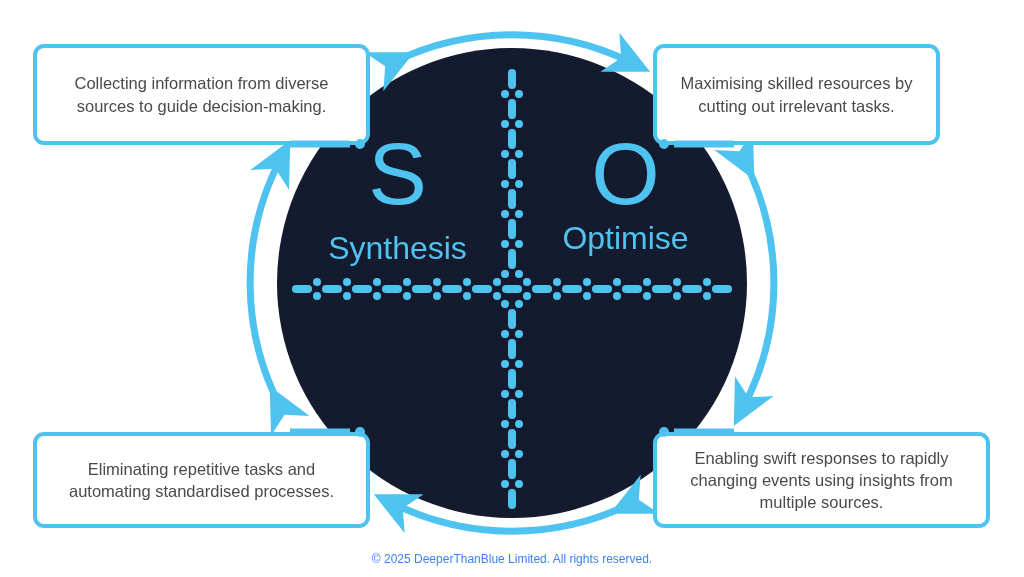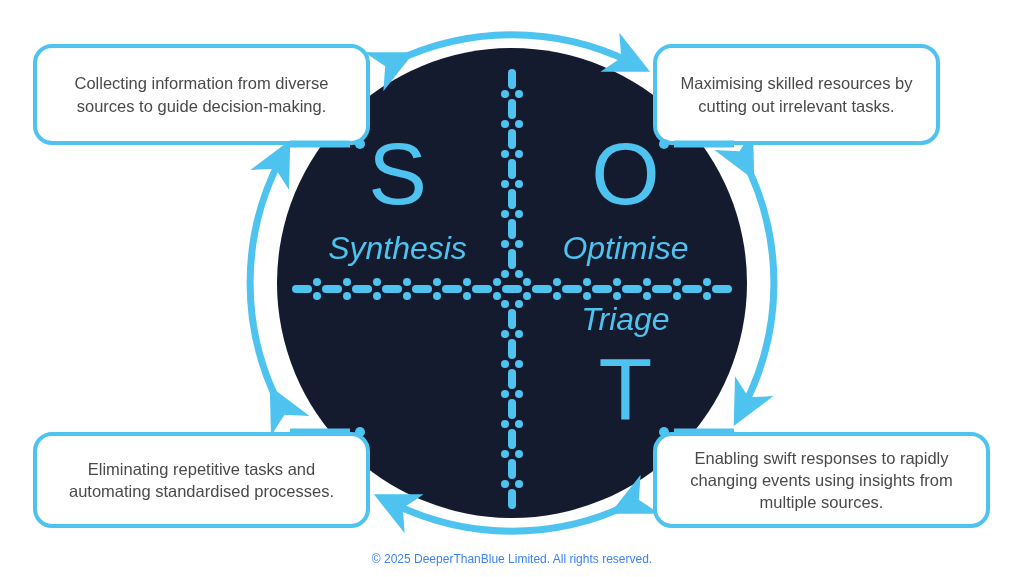--- a/index.html
+++ b/index.html
@@ -32,34 +32,33 @@
     white-space:nowrap;
     pointer-events:none;
   }
   .letter{
     font-size:88px;
     font-weight:400;
     font-family:"Liberation Sans", sans-serif;
   }
   .word{
     font-size:32px;
-    font-style:italic;
     font-weight:400;
     font-family:"Liberation Sans", sans-serif;
   }
 
   
   #q-synthesis{left:300px;top:130px;width:195px;}
   #q-synthesis .letter{display:block;}
   #q-synthesis .word{display:block;margin-top:14px;}
 
   
   #q-optimise{left:528px;top:130px;width:195px;}
   #q-optimise .letter{display:block;}
-  #q-optimise .word{display:block;margin-top:14px;}
+  #q-optimise .word{display:block;margin-top:4px;}
 
   
   #q-routine{left:300px;top:303px;width:195px;}
   #q-routine .word{display:block;}
   #q-routine .letter{display:block;margin-top:10px;}
 
   
   #q-triage{left:528px;top:303px;width:195px;}
   #q-triage .word{display:block;}
   #q-triage .letter{display:block;margin-top:10px;}
@@ -67,21 +66,21 @@
   
   .cross{position:absolute;z-index:5;pointer-events:none;}
 
   
   .box{
     position:absolute;
     z-index:6;
     box-sizing:border-box;
     background:#ffffff;
     border:4px solid #4FC3F0;
-    border-radius:19px;
+    border-radius:11px;
     display:flex;
     align-items:center;
     justify-content:center;
     padding:6px 14px;
   }
   .box p{
     margin:0;
     text-align:center;
     color:#4A4A4A;
     font-size:16.5px;
@@ -288,24 +287,20 @@
     <span class="letter">S</span>
     <span class="word">Synthesis</span>
   </div>
 
   <div class="quad" id="q-optimise">
     <span class="letter">O</span>
     <span class="word">Optimise</span>
   </div>
 
 
-  <div class="quad" id="q-triage">
-    <span class="word">Triage</span>
-    <span class="letter">T</span>
-  </div>
 
   <svg id="connectors" width="1024" height="577">
     <g stroke="#4FC3F0" stroke-width="7" fill="#4FC3F0">
 
       <line x1="290" y1="144" x2="350" y2="144"></line>
       <circle cx="360" cy="144" r="5" stroke="none"></circle>
 
       <line x1="674" y1="144" x2="734" y2="144"></line>
       <circle cx="664" cy="144" r="5" stroke="none"></circle>
 

